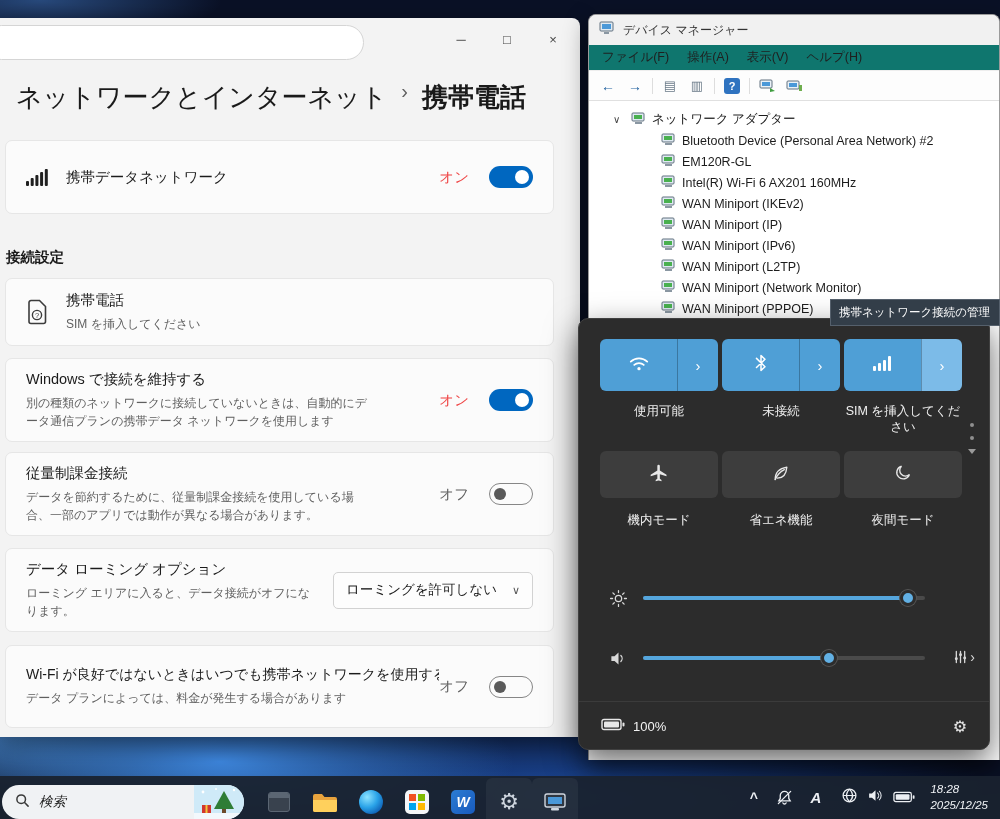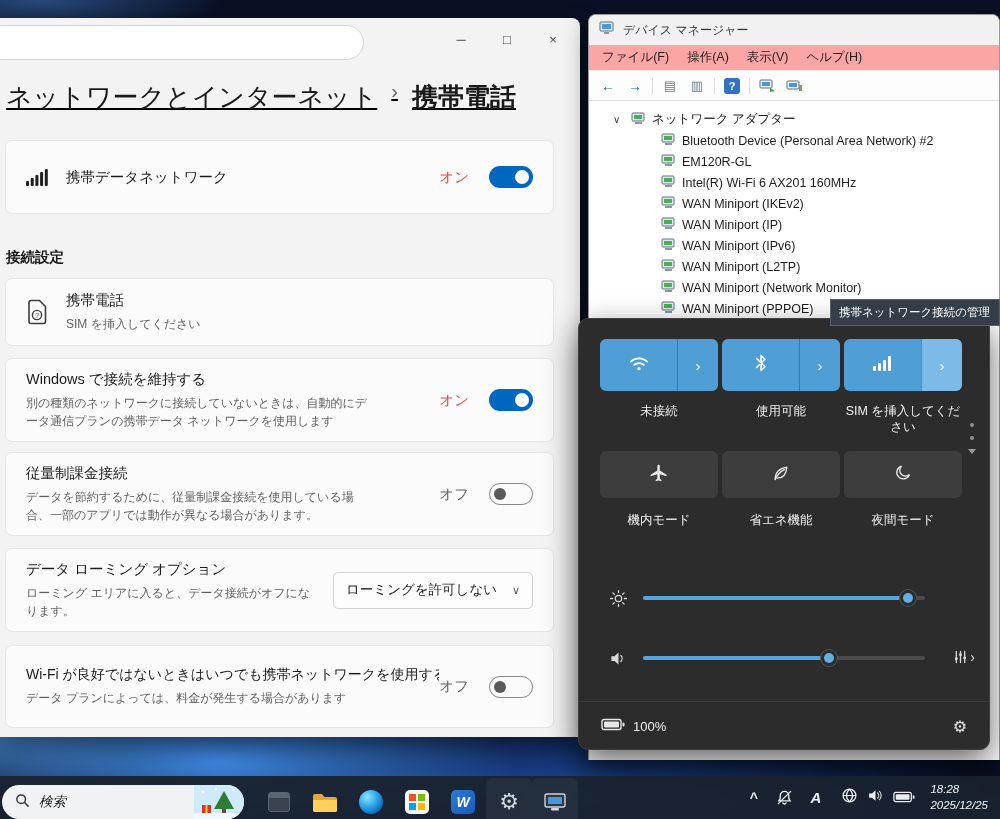--- a/index.html
+++ b/index.html
@@ -26,21 +26,21 @@
     box-shadow: 0 8px 24px rgba(0,0,0,.45);
   }
   .s-search {
     position:absolute; left:-16px; top:7px; width:380px; height:35px;
     background:#fff; border:1px solid #d5d5d5; border-radius:18px;
     padding:0 16px; font-size:13px; color:#333; outline:none;
   }
   .s-controls { position:absolute; top:2px; right:4px; display:flex; }
   .s-ctl { width:46px; height:38px; display:flex; align-items:center; justify-content:center;
            color:#474747; font-size:13px; cursor:default; }
-  .s-title { position:absolute; left:6px; top:62px; display:flex; align-items:flex-start; white-space:nowrap;text-decoration:underline; }
+  .s-title { position:absolute; left:16px; top:62px; display:flex; align-items:flex-start; white-space:nowrap; }
   .s-title .parent { font-size:26px; color:#1a1a1a; }
   .s-title .sep { font-size:20px; color:#606060; margin:0 14px; }
   .s-title .cur { font-size:26px; font-weight:bold; color:#1a1a1a; }
 
   .card {
     position:absolute; left:5px; width:549px;
     background:#fbfbfb; border:1px solid #e6e6e6; border-radius:7px;
     display:flex; align-items:center; padding:0 20px;
   }
   .card .c-icon { margin-right:18px; display:flex; align-items:center; }
@@ -64,21 +64,21 @@
 
   
   #devmgr {
     position:absolute; left:588px; top:14px; width:412px; height:746px;
     background:#fff; border:1px solid #9b9b9b; border-bottom:none;
     border-radius:8px 8px 0 0; overflow:hidden;
     box-shadow: 0 8px 24px rgba(0,0,0,.45);
   }
   .dm-titlebar { height:30px; background:#f1f1f1; display:flex; align-items:center; gap:8px; padding:0 10px; }
   .dm-title { font-size:12px; color:#333; }
-  .dm-menubar { height:25px; background:#fca5a5; display:flex; align-items:center; padding:0 4px; font-size:12.5px; color:#1f1f1f; }
+  .dm-menubar { height:25px; background:#0f766e; display:flex; align-items:center; padding:0 4px; font-size:12.5px; color:#1f1f1f; }
   .dm-menu-item { padding:0 9px; cursor:default; }
   .dm-toolbar { height:31px; display:flex; align-items:center; gap:7px; padding:0 9px;
                 background:#fdfdfd; border-top:1px solid #eee; border-bottom:1px solid #e0e0e0; }
   .dm-tool { width:20px; height:20px; display:flex; align-items:center; justify-content:center; font-size:14px; }
   .dm-arrow { color:#1f5f9e; font-weight:bold; }
   .dm-sep { width:1px; height:16px; background:#ddd; }
   .dm-help { width:16px; height:16px; background:#2f73c0; color:#fff; border-radius:3px; font-size:11px; font-weight:bold;
              display:flex; align-items:center; justify-content:center; }
   .dm-glyph { color:#6a7a88; font-size:13px; }
   .dm-tree { padding:8px 0 0 0; font-size:12.5px; color:#1c1c1c; }
@@ -421,22 +421,22 @@
             <rect x="10" y="5" width="3" height="11" rx="1"></rect>
                 <rect x="15" y="1" width="3" height="15" rx="1"></rect>
               </g>
             </svg>
         </span>
       </div>
       <div class="chev lit">›</div>
     </div>
   </div>
   <div class="qs-labels">
+    <div class="tile-label">使用可能</div>
     <div class="tile-label">未接続</div>
-    <div class="tile-label">使用可能</div>
     <div class="tile-label">SIM を挿入してください</div>
   </div>
   <div class="qs-dots">
     <span class="qs-dot"></span>
     <span class="qs-dot"></span>
     <span class="qs-arrow"></span>
   </div>
 
   <div class="qs-tiles2">
     <div class="tile2">

